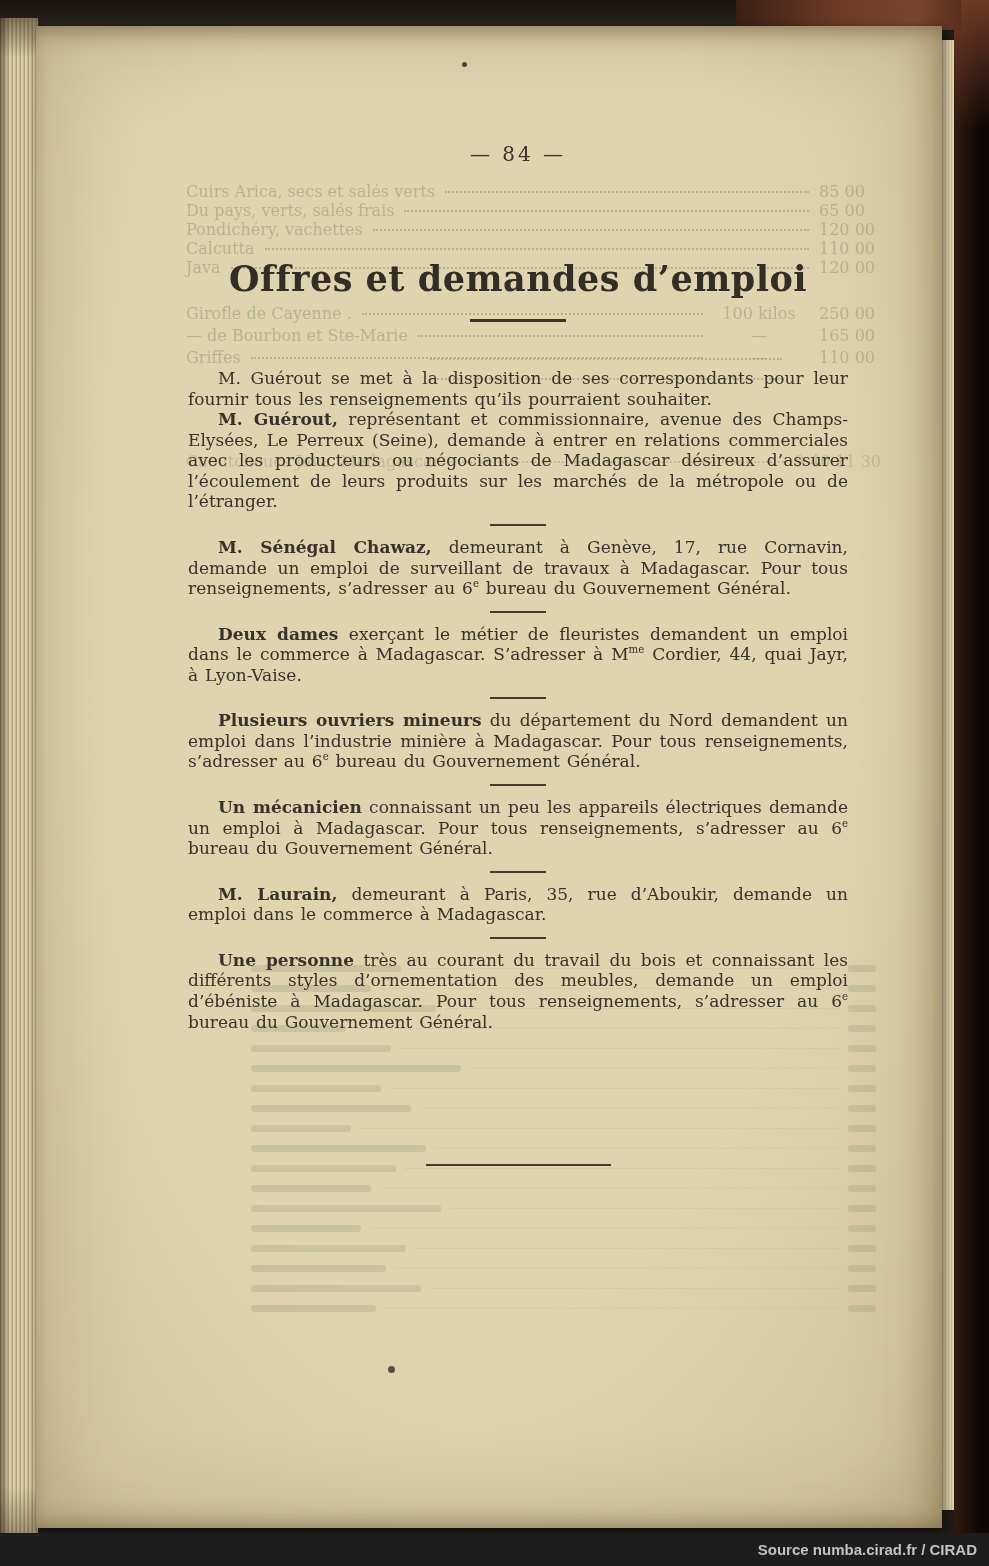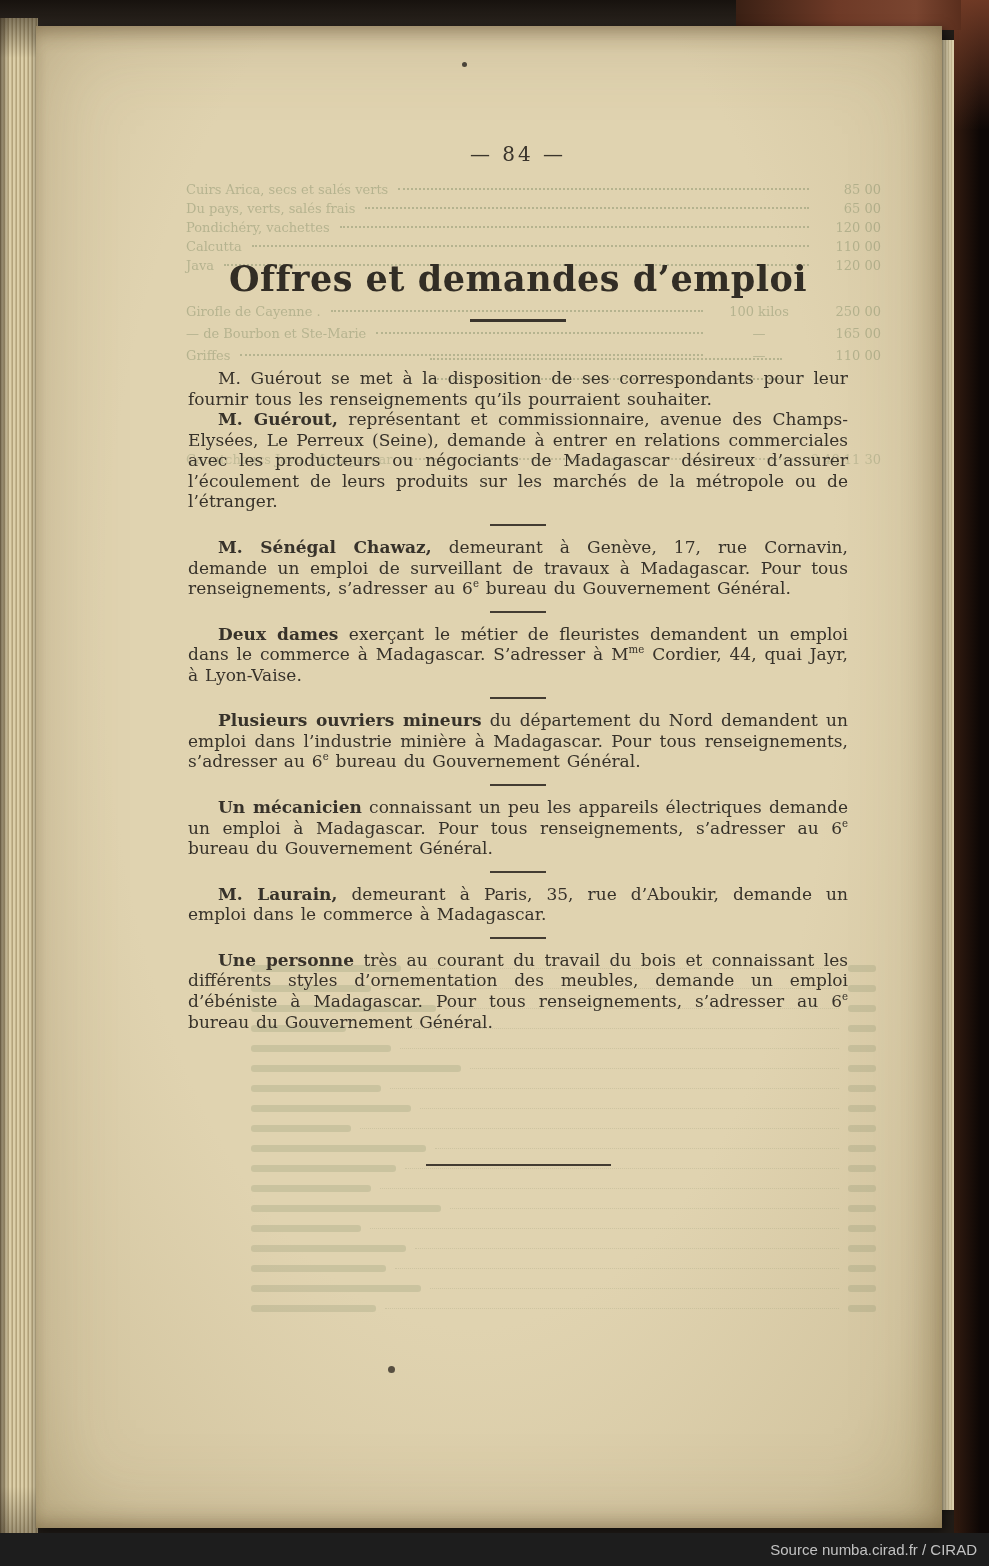--- a/index.html
+++ b/index.html
@@ -42,45 +42,45 @@
   .page-number { text-align:center; margin-top:116px; font-size:20px; letter-spacing:3px; color:#3b352c; }
   .title { text-align:center; margin-top:92px; font-size:35px; font-weight:bold; letter-spacing:.5px; color:#322d25; }
   .title-rule { width:96px; height:3px; background:#3a342c; margin:20px auto 0; }
   #body-blocks { margin-top:46px; }
   .para { font-size:17px; line-height:1.21; text-align:justify; text-indent:30px; word-spacing:1.5px; }
   .b { font-weight:bold; }
   sup { font-size:.6em; line-height:0; }
   .rule { width:56px; height:2px; background:#433c32; margin:12px auto 11px; }
   .rule-long { width:185px; margin-top:132px; }
   
-  .ghost { position:absolute; color:#77845f; opacity:.4; filter:blur(.5px); font-size:13px; }
+  .ghost { position:absolute; color:#77845f; opacity:.4; filter:blur(.5px); font-size:16px; }
   .gline { display:flex; align-items:baseline; height:19px; white-space:nowrap; }
   .gl-label { flex:0 0 auto; }
   .gl-leader { flex:1 1 auto; border-bottom:2px dotted currentColor; margin:0 10px; transform:translateY(-4px); }
   .gl-unit { flex:0 0 92px; text-align:center; margin-right:14px; }
-  .gl-value { flex:0 0 62px; text-align:right; }
+  .gl-value { flex:0 0 62px; text-align:left; }
   #ghost-top { left:150px; top:156px; width:695px; }
   #ghost-mid { left:150px; top:278px; width:695px; }
   #ghost-mid .gline { height:22px; }
   #ghost-dots { left:394px; top:314px; width:352px; }
   .gdot-line { height:20px; border-bottom:2px dotted currentColor; }
   #ghost-frag { left:150px; top:426px; width:695px; opacity:.3; }
   #ghost-rows { left:215px; top:932px; width:625px; opacity:.33; }
   .grow { display:flex; align-items:center; height:20px; gap:9px; }
   .grow .blob { height:7px; background:currentColor; border-radius:3px; opacity:.6; }
   .grow .leader { flex:1; border-bottom:1px dotted currentColor; opacity:.55; }
   .grow .blob.r { width:28px; }
   
   .speck1 { position:absolute; left:462px; top:62px; width:5px; height:5px; background:#4a443a; border-radius:50%; }
   .speck2 { position:absolute; left:388px; top:1366px; width:7px; height:7px; background:#3f382e; border-radius:50%; opacity:.85; }
   
   .source-bar {
     position:absolute; left:0; bottom:0; width:100%; height:33px; background:#1d1d1d;
     display:flex; align-items:center; justify-content:flex-end; padding-right:12px;
-    font-family:"Liberation Sans", sans-serif; font-size:15px; color:#c2c2c2;
+    font-family:"Liberation Sans", sans-serif; font-size:15px; color:#c2c2c2;font-weight:bold;
   }
 </style>
 </head>
 <body>
 
 <div id="root">
   <div class="top-edge"></div>
   <div class="stack-left"></div>
   <div class="stack-right"></div>
   <div class="cover-right"></div>

